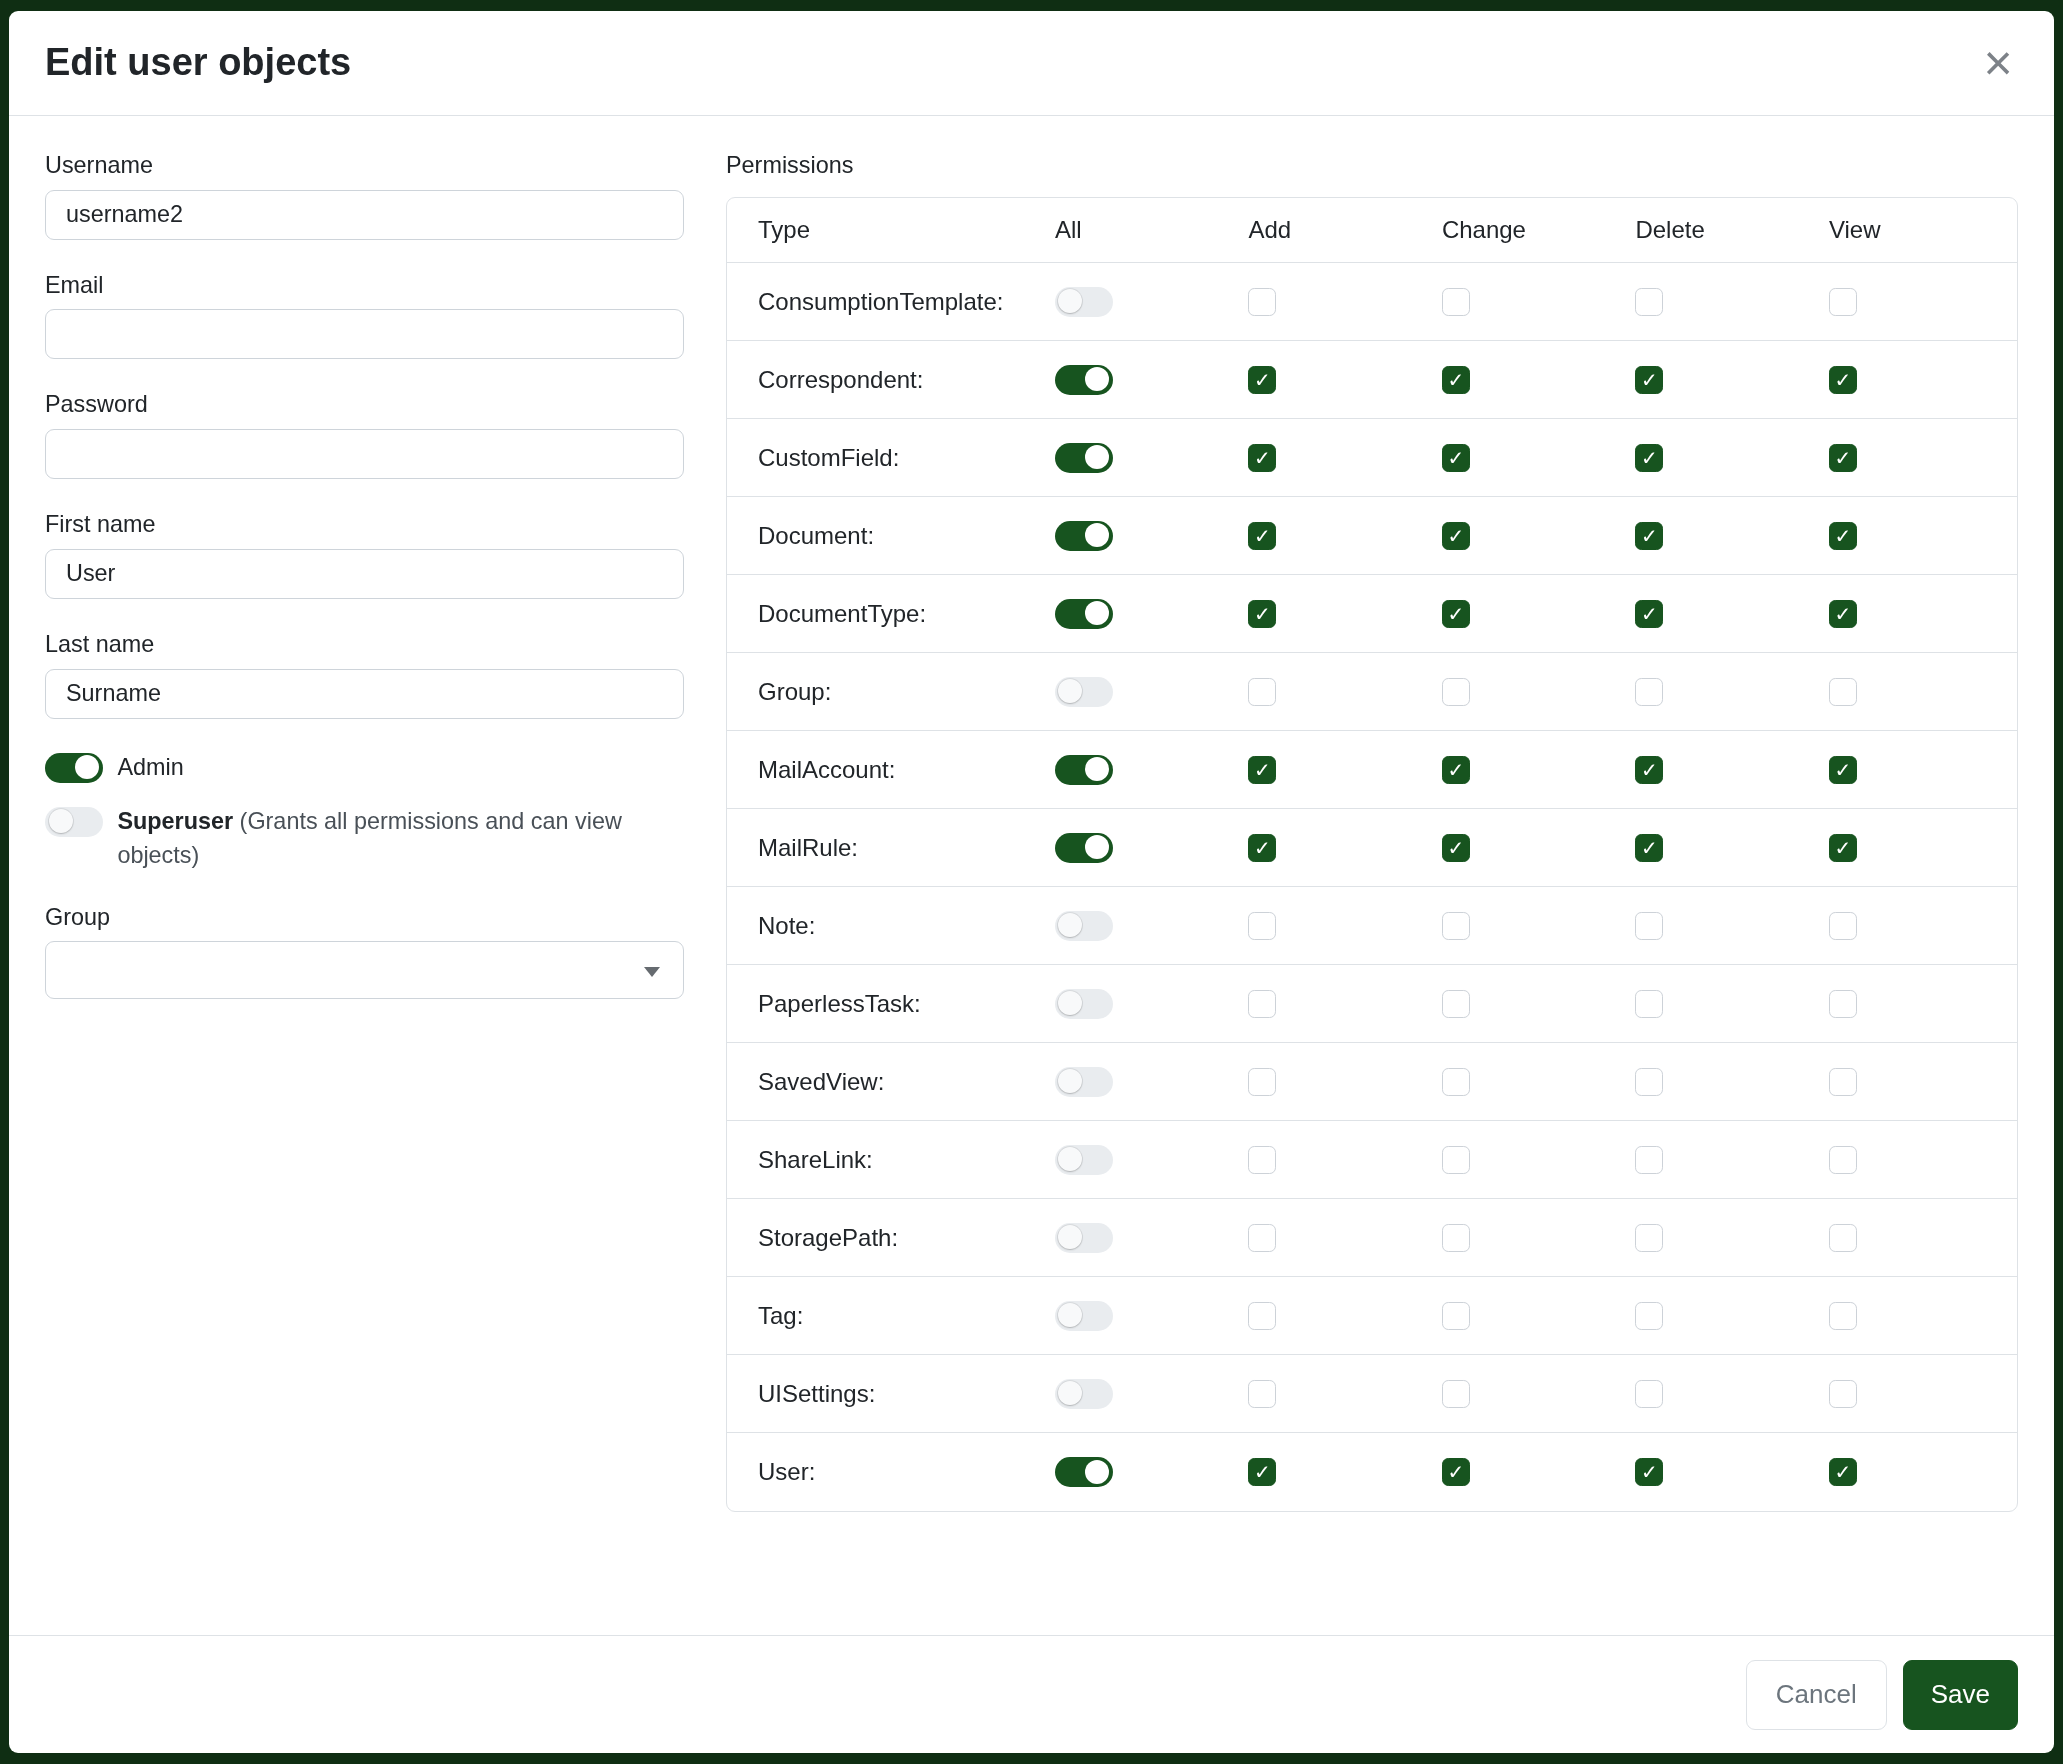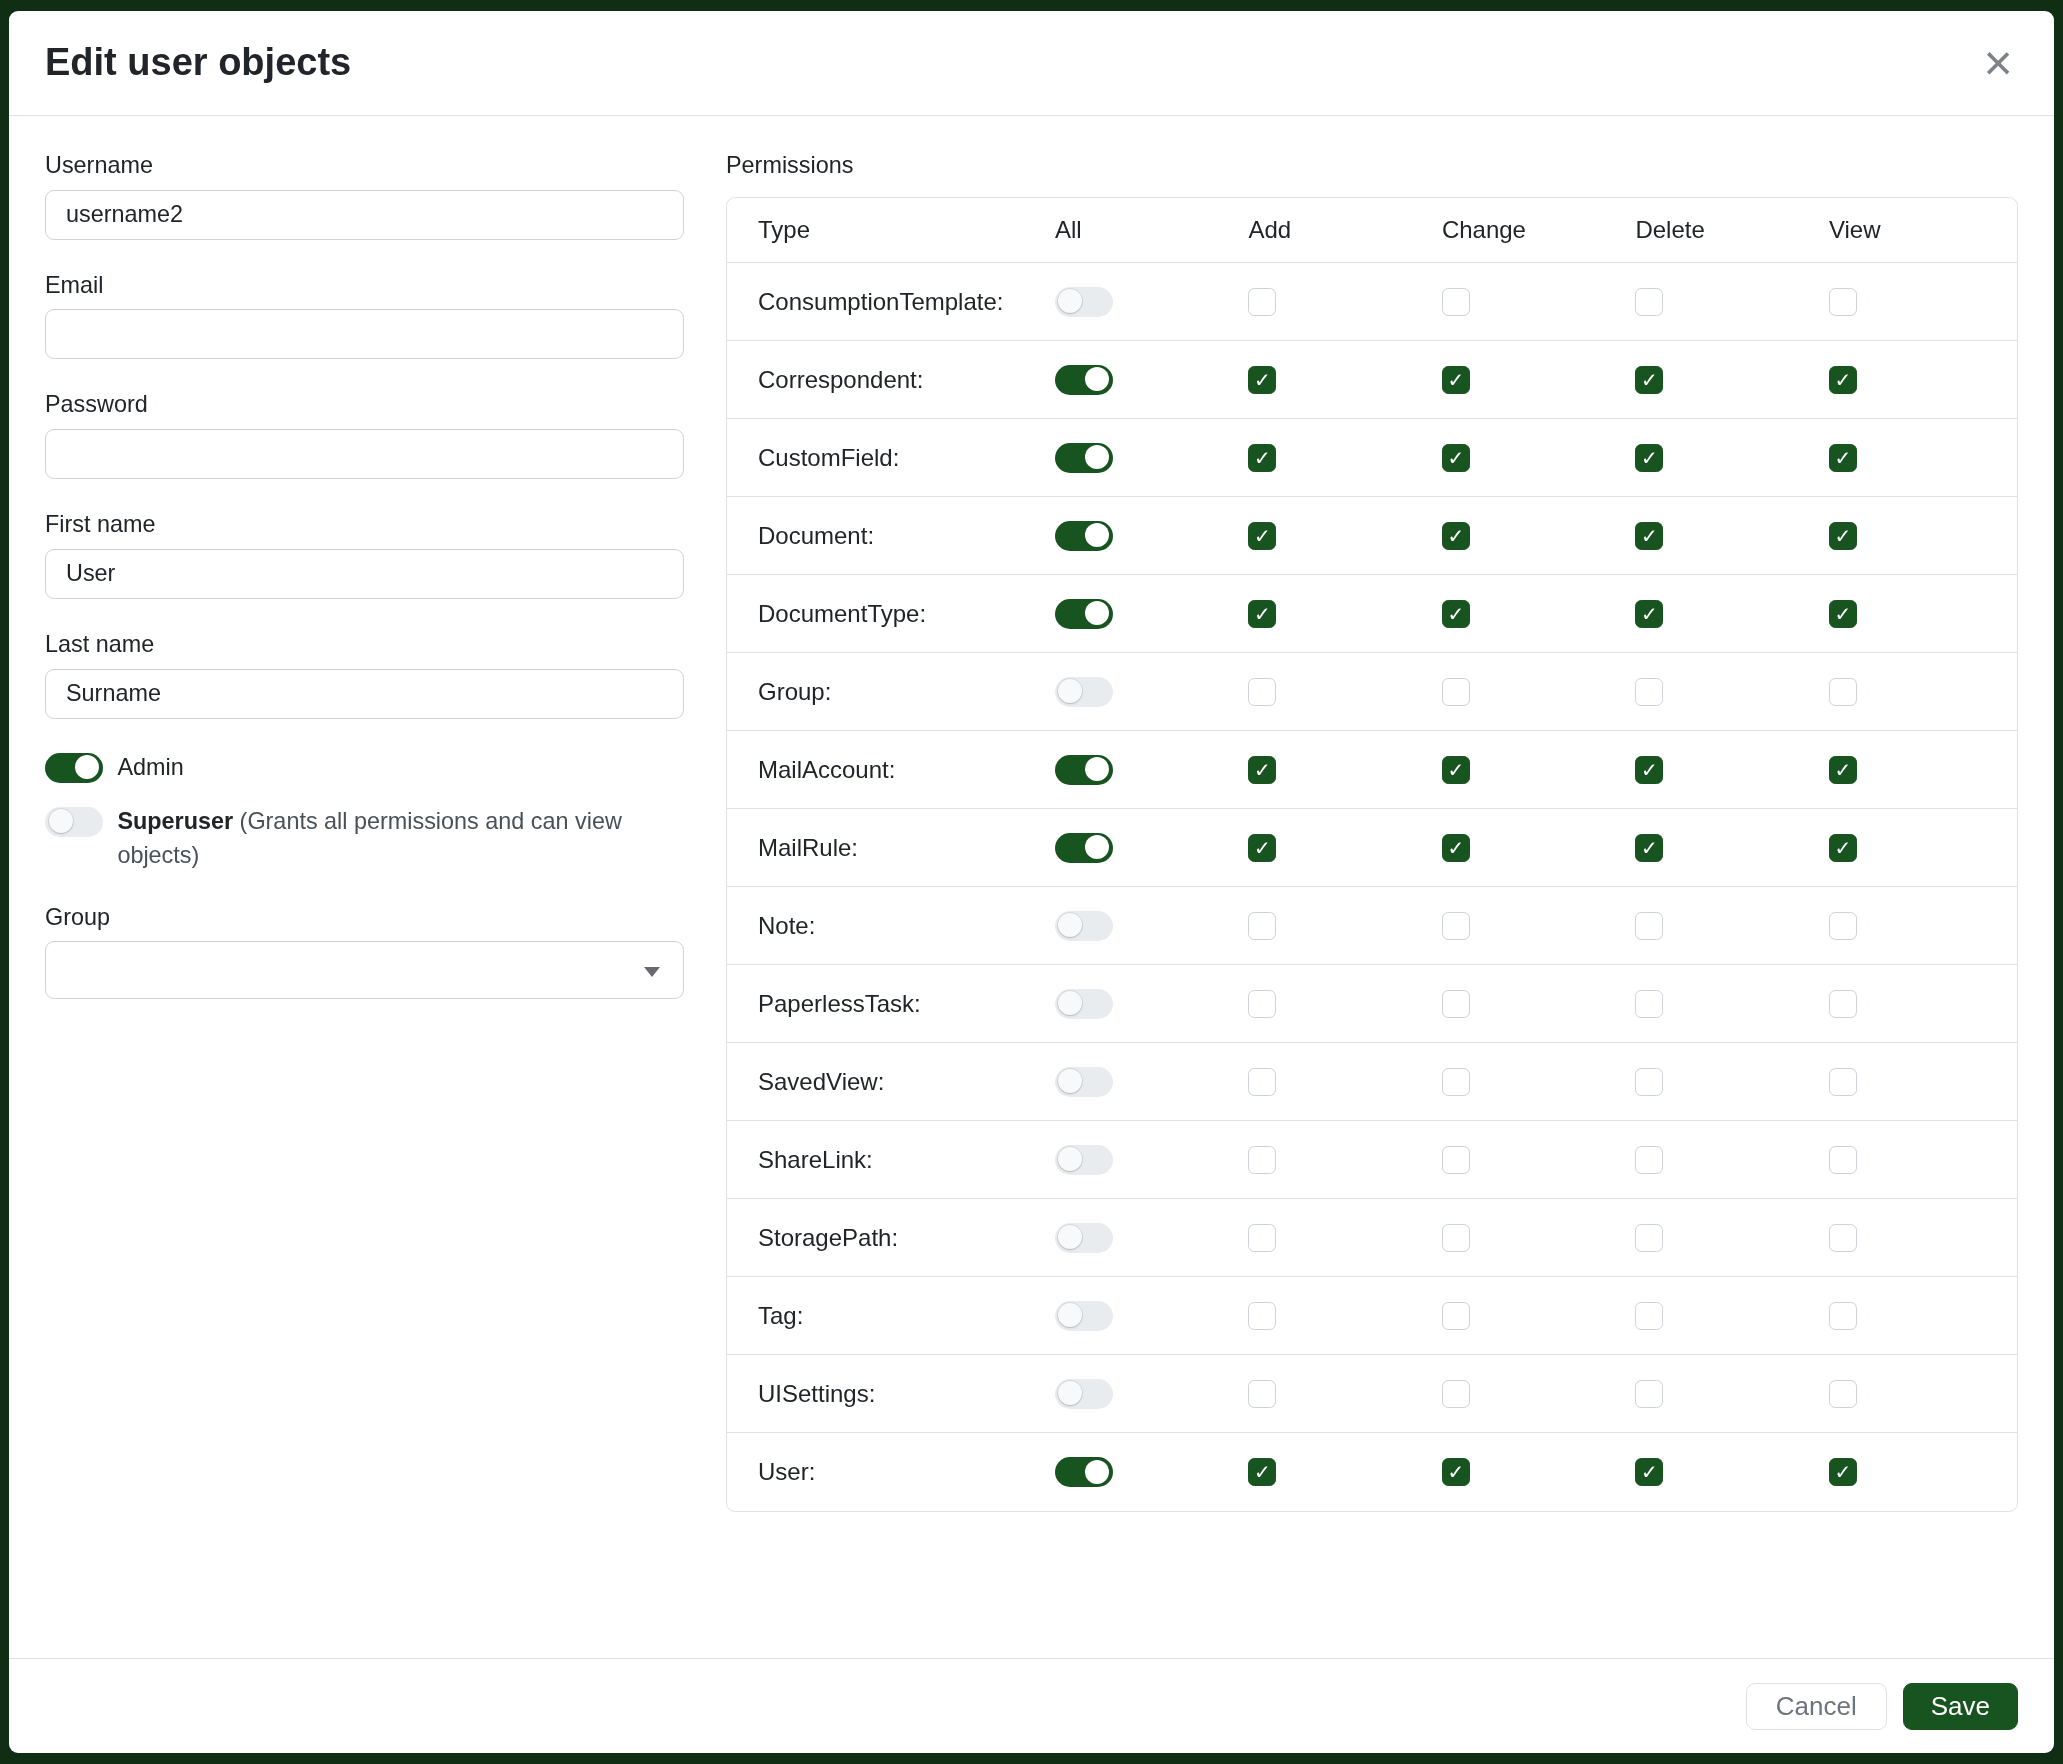--- a/index.html
+++ b/index.html
@@ -84,21 +84,21 @@
     width:28px;height:28px;border:1.8px solid #cdd2d8;border-radius:6.3px;background:#fff;
     display:flex;align-items:center;justify-content:center;cursor:pointer;
   }
   .checkbox.checked{background:var(--accent);border-color:var(--accent);}
   .checkbox .tick{display:none;color:#fff;font-size:20px;font-weight:bold;line-height:1;}
   .checkbox.checked .tick{display:block;}
   .modal-footer{
     flex:0 0 auto;border-top:0.9px solid var(--border);
     display:flex;justify-content:flex-end;align-items:center;gap:16px;padding:23.4px 36px;
   }
-  .btn{font-family:inherit;font-size:26px;border-radius:9px;cursor:pointer;height:47px;}
+  .btn{font-family:inherit;font-size:26px;border-radius:9px;cursor:pointer;height:70px;}
   .btn-cancel{background:#fff;color:var(--muted);border:0.9px solid var(--border);padding:0 29px;}
   .btn-save{background:var(--accent);color:#fff;border:0.9px solid var(--accent);padding:0 27px;}
 </style>
 </head>
 <body>
 
 <div class="modal">
 
   <div class="modal-header">
     <div class="modal-title">Edit user objects</div>

